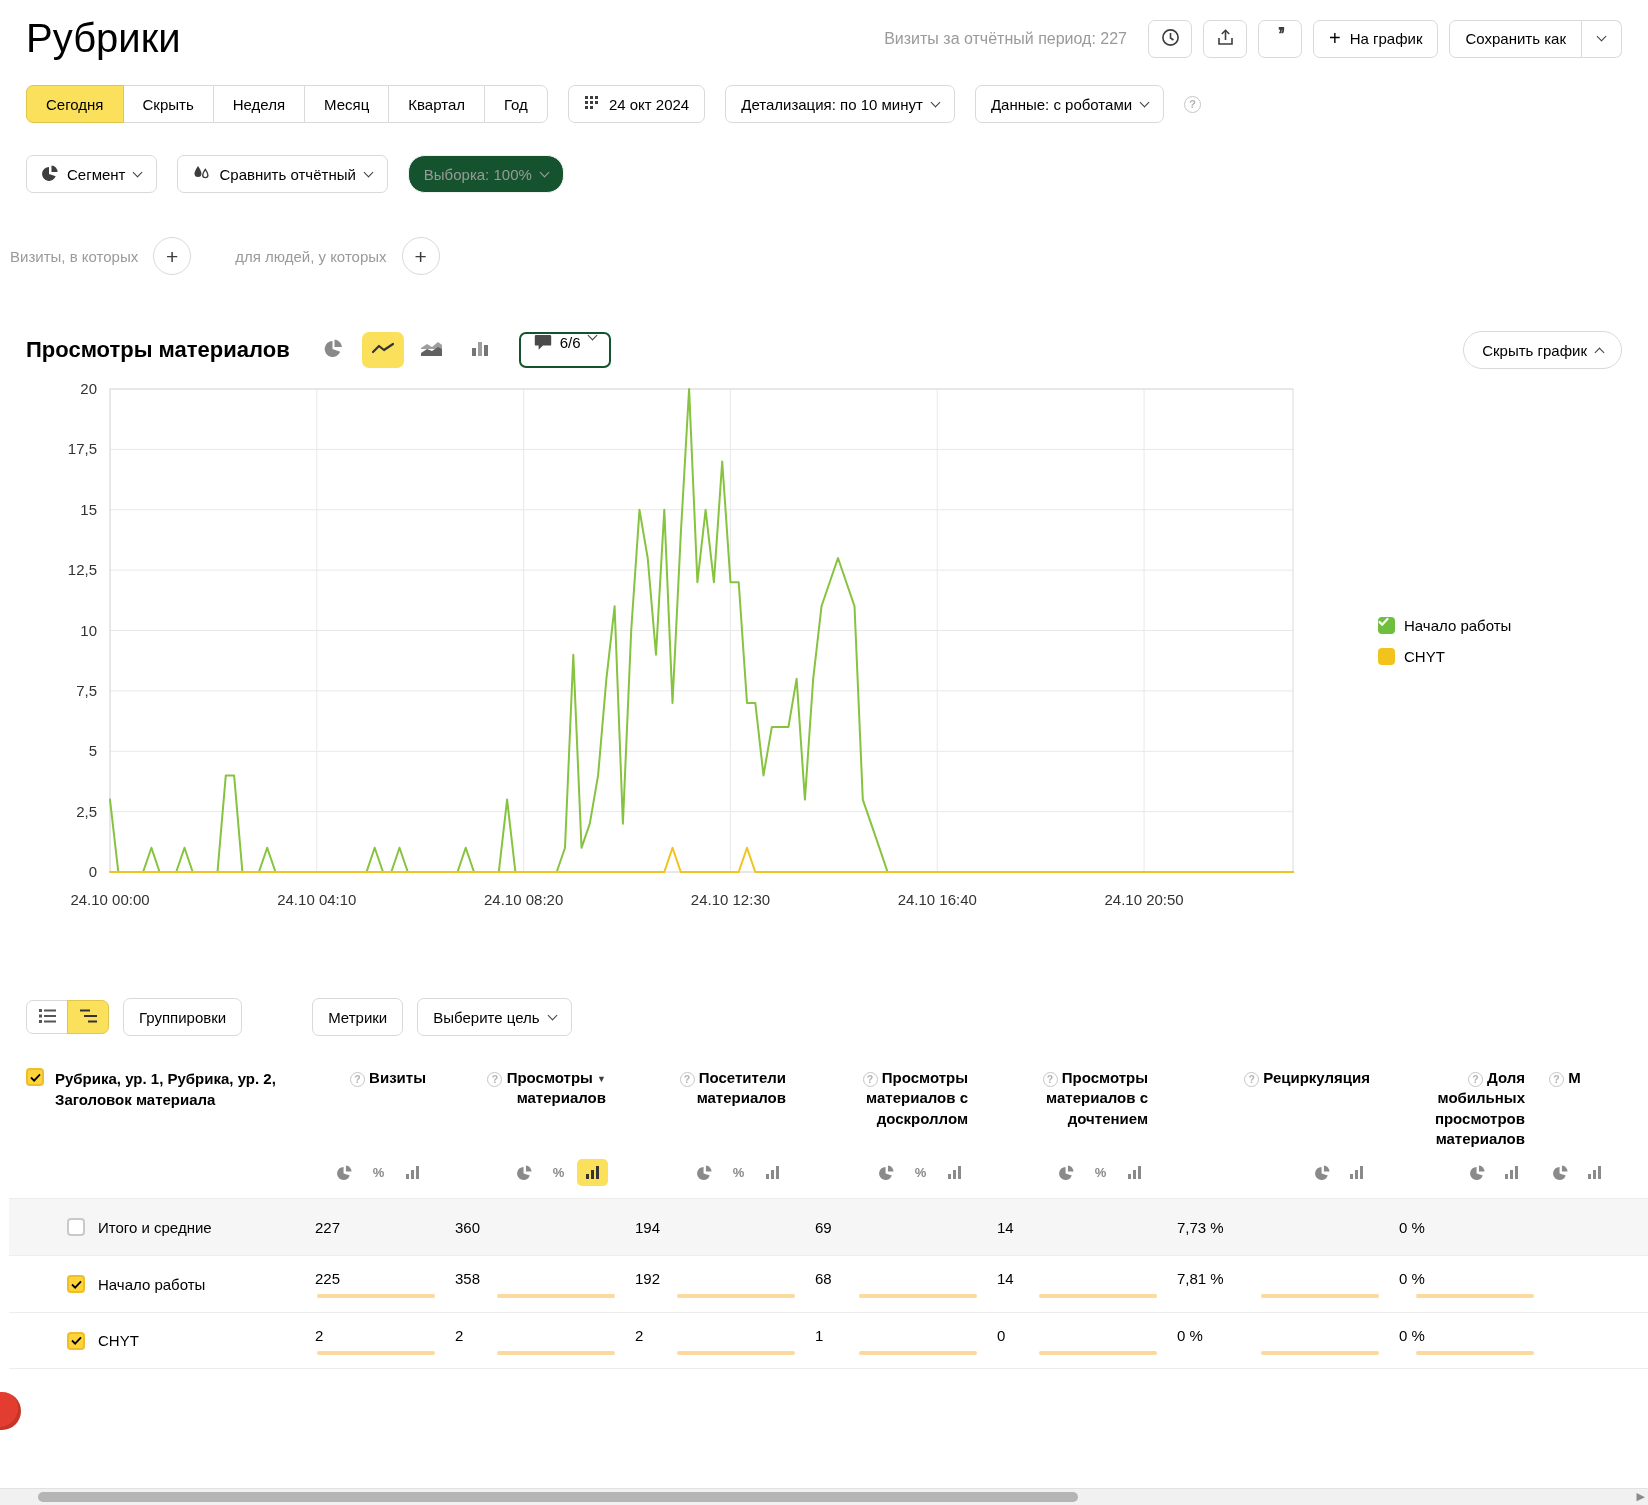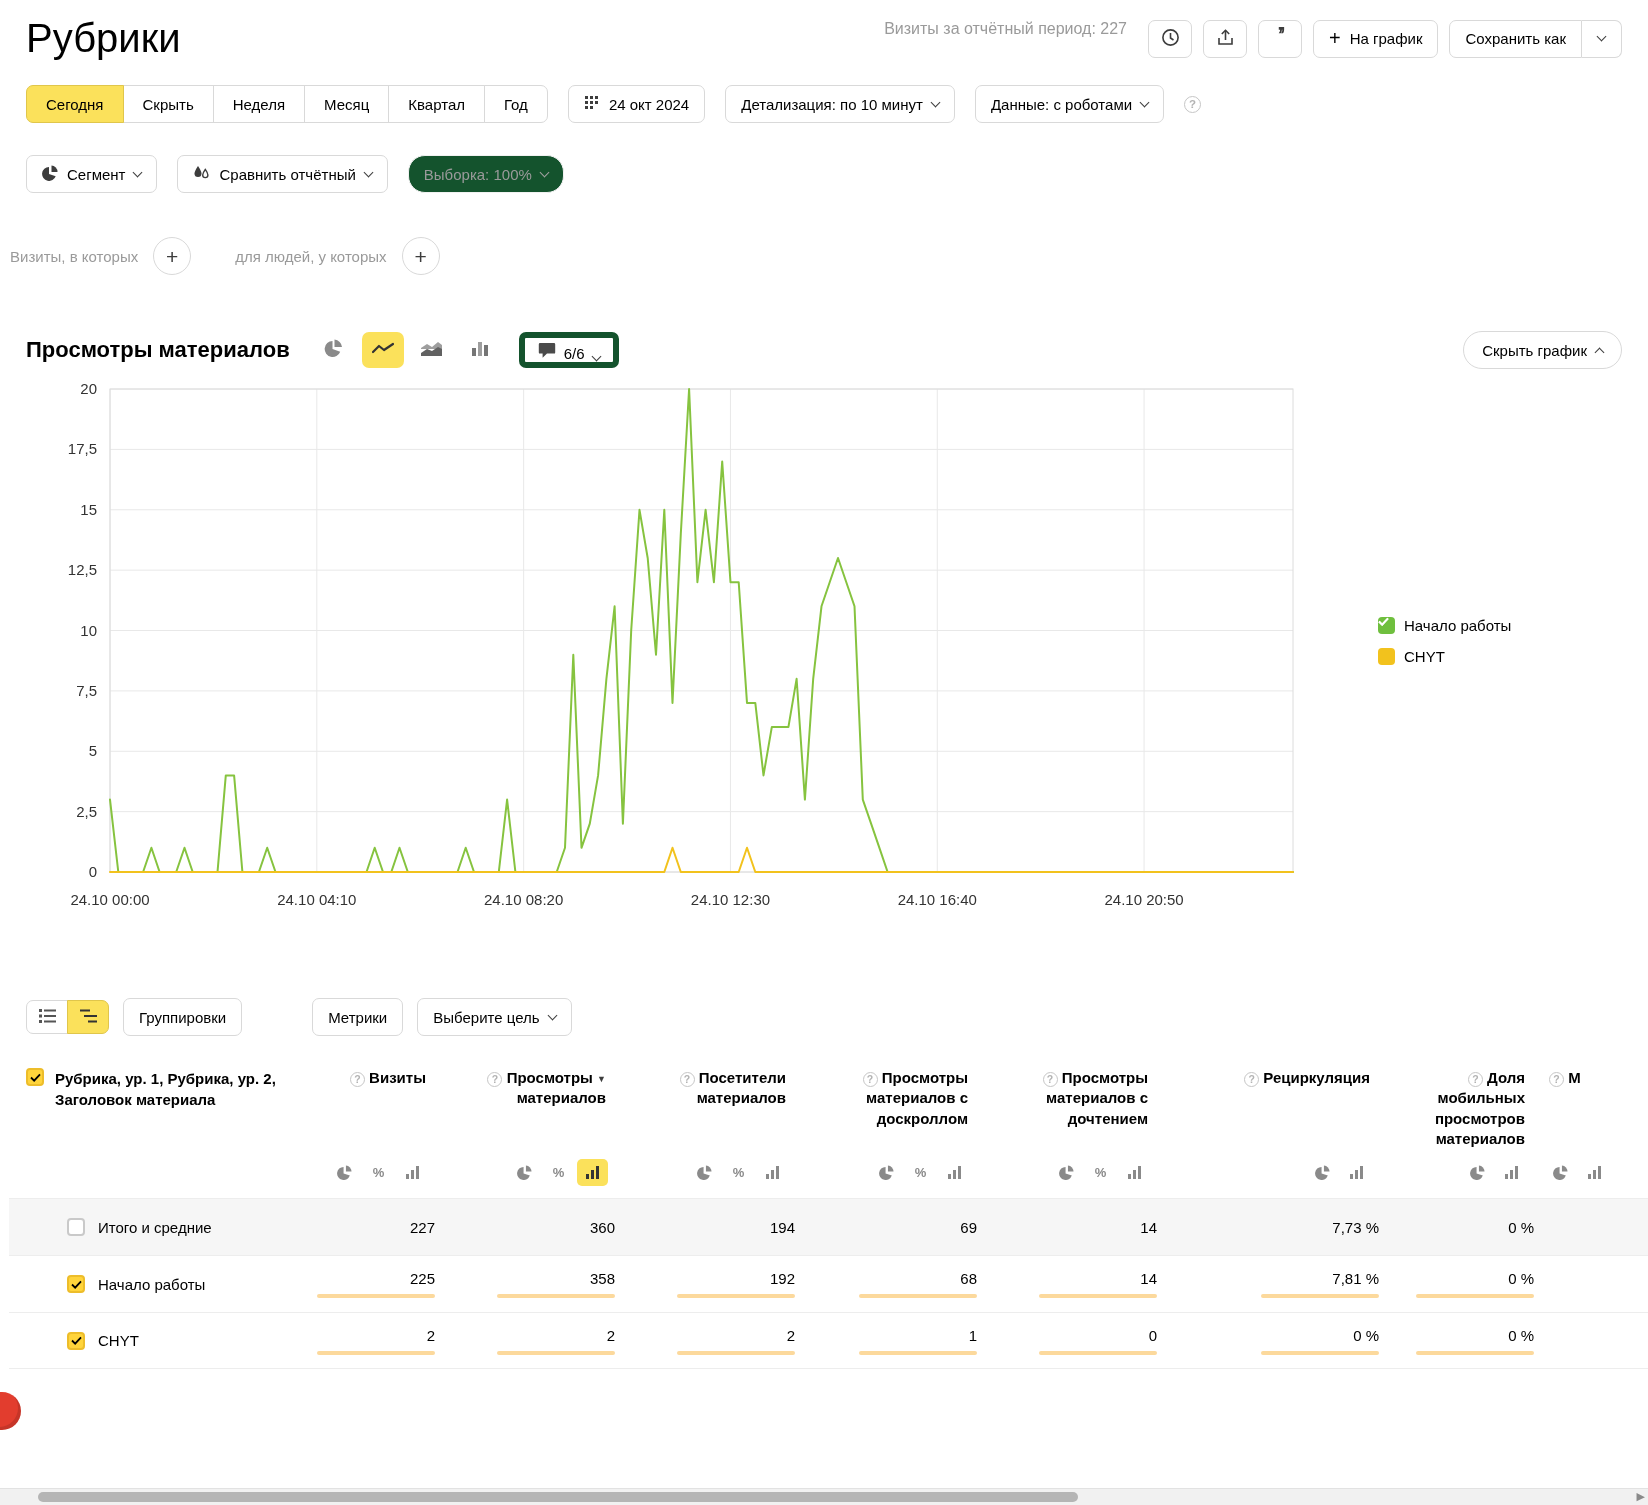--- a/index.html
+++ b/index.html
@@ -5,21 +5,21 @@
   * { box-sizing: border-box; }
   html,body { margin:0; padding:0; }
   body {
     width:1648px; height:1505px; background:#fff; color:#000;
     font-family:"Liberation Sans", sans-serif; position:relative; overflow:hidden;
   }
   button { font-family:inherit; cursor:pointer; }
 
   .topbar { display:flex; align-items:center; padding:16px 26px 0 26px; }
   .page-title { font-size:40px; font-weight:400; margin:0; }
-  .top-right { margin-left:auto; display:flex; align-items:flex-start; gap:11px; }
+  .top-right { margin-left:auto; display:flex; align-items:center; gap:11px; }
   .visits-summary { color:#9a9a9a; font-size:16px; margin-right:10px; }
 
   .icon-btn { width:44px; height:38px; background:#fff; border:1px solid #d9d9d9; border-radius:7px;
     display:flex; align-items:center; justify-content:center; }
   .btn { height:38px; background:#fff; border:1px solid #d9d9d9; border-radius:7px;
     display:inline-flex; align-items:center; gap:9px; padding:0 15px; font-size:15px; white-space:nowrap; }
   .btn .plus-glyph::before { content:"+"; font-size:20px; line-height:1; position:relative; top:-1px; }
   .split-btn { display:inline-flex; }
   .split-btn .main { border-radius:7px 0 0 7px; }
   .split-btn .dd-part { border-radius:0 7px 7px 0; border-left:none; width:40px; justify-content:center; padding:0; }
@@ -48,22 +48,22 @@
   .plus-btn { width:38px; height:38px; border-radius:50%; border:1px solid #d9d9d9; background:#fff;
     display:flex; align-items:center; justify-content:center; }
   .plus-btn::before { content:"+"; font-size:21px; color:#3d3d3d; line-height:1; }
   .filter-gap { width:14px; }
 
   .chart-head { display:flex; align-items:center; gap:7px; padding:0 26px; margin-top:56px; }
   .chart-title { font-size:22px; font-weight:700; margin:0 16px 0 0; }
   .ctool { width:42px; height:36px; border:none; background:transparent; border-radius:7px;
     display:flex; align-items:center; justify-content:center; }
   .ctool.active { background:#fbe15b; }
-  .annot-btn { height:36px; border:6px solid #14532d; border-radius:7px; background:#fff;
-    display:inline-flex; align-items:flex-end; gap:8px; padding:0 13px; font-size:15px; margin-left:10px; }
+  .annot-btn { height:36px; border:2px solid #14532d; border-radius:7px; background:#fff;
+    display:inline-flex; align-items:flex-start; gap:8px; padding:0 13px; font-size:15px; margin-left:10px; }
   .hide-chart { margin-left:auto; border:1px solid #d9d9d9; border-radius:19px; height:38px;
     padding:0 18px; display:inline-flex; align-items:center; gap:9px; font-size:15px; background:#fff; }
 
   .chart-wrap { position:relative; height:565px; margin-top:8px; }
   .chart-wrap svg { position:absolute; left:0; top:0; }
   .legend { position:absolute; left:1378px; top:240px; display:flex; flex-direction:column; gap:14px; font-size:15px; }
   .legend-item { display:flex; align-items:center; gap:9px; }
   .legend-check { width:17px; height:17px; border-radius:4px; display:flex; align-items:center; justify-content:center; color:#fff; flex:none; }
 
   .table-toolbar { display:flex; align-items:center; gap:14px; padding:0 26px; margin-top:56px; }
@@ -87,21 +87,21 @@
   .th-icons.left { justify-content:flex-start; padding-left:10px; }
   .mini { width:31px; height:27px; border:none; background:transparent; border-radius:5px;
     display:flex; align-items:center; justify-content:center; color:#8a8a8a; }
   .mini.active { background:#fbe15b; color:#333; }
   .pct { font-size:13px; font-weight:700; }
 
   .tr { border-top:1px solid #ededed; min-height:57px; align-items:center;margin-left:9px; }
   .tr.total { background:#f6f6f6; }
   .tr:last-child { border-bottom:1px solid #ededed; }
   .row-label-cell { display:flex; align-items:center; gap:13px; padding-left:58px; }
-  .td { text-align:right; padding:0 10px; }
+  .td { padding:0 10px; }
   .td .ubar { margin:7px 0 0 auto; width:118px; height:4px; border-radius:2px; background:#fcd99c; }
 
   .cb { width:18px; height:18px; border:2px solid #c9c9c9; border-radius:4px; background:#fff; flex:none;
     display:flex; align-items:center; justify-content:center; color:#000; }
   .cb.checked { background:#ffd43b; border-color:#edbd2a; }
 
   .hscroll { position:absolute; left:0; right:0; bottom:0; height:17px; background:#f1f1f1; border-top:1px solid #e2e2e2; }
   .hthumb { position:absolute; left:38px; top:3px; width:1040px; height:10px; border-radius:5px; background:#b5b5b5; }
   .harrow { position:absolute; right:3px; top:1px; color:#8a8a8a; font-size:11px; }
   .badge { position:absolute; left:-17px; top:1392px; width:38px; height:38px; border-radius:50%;

